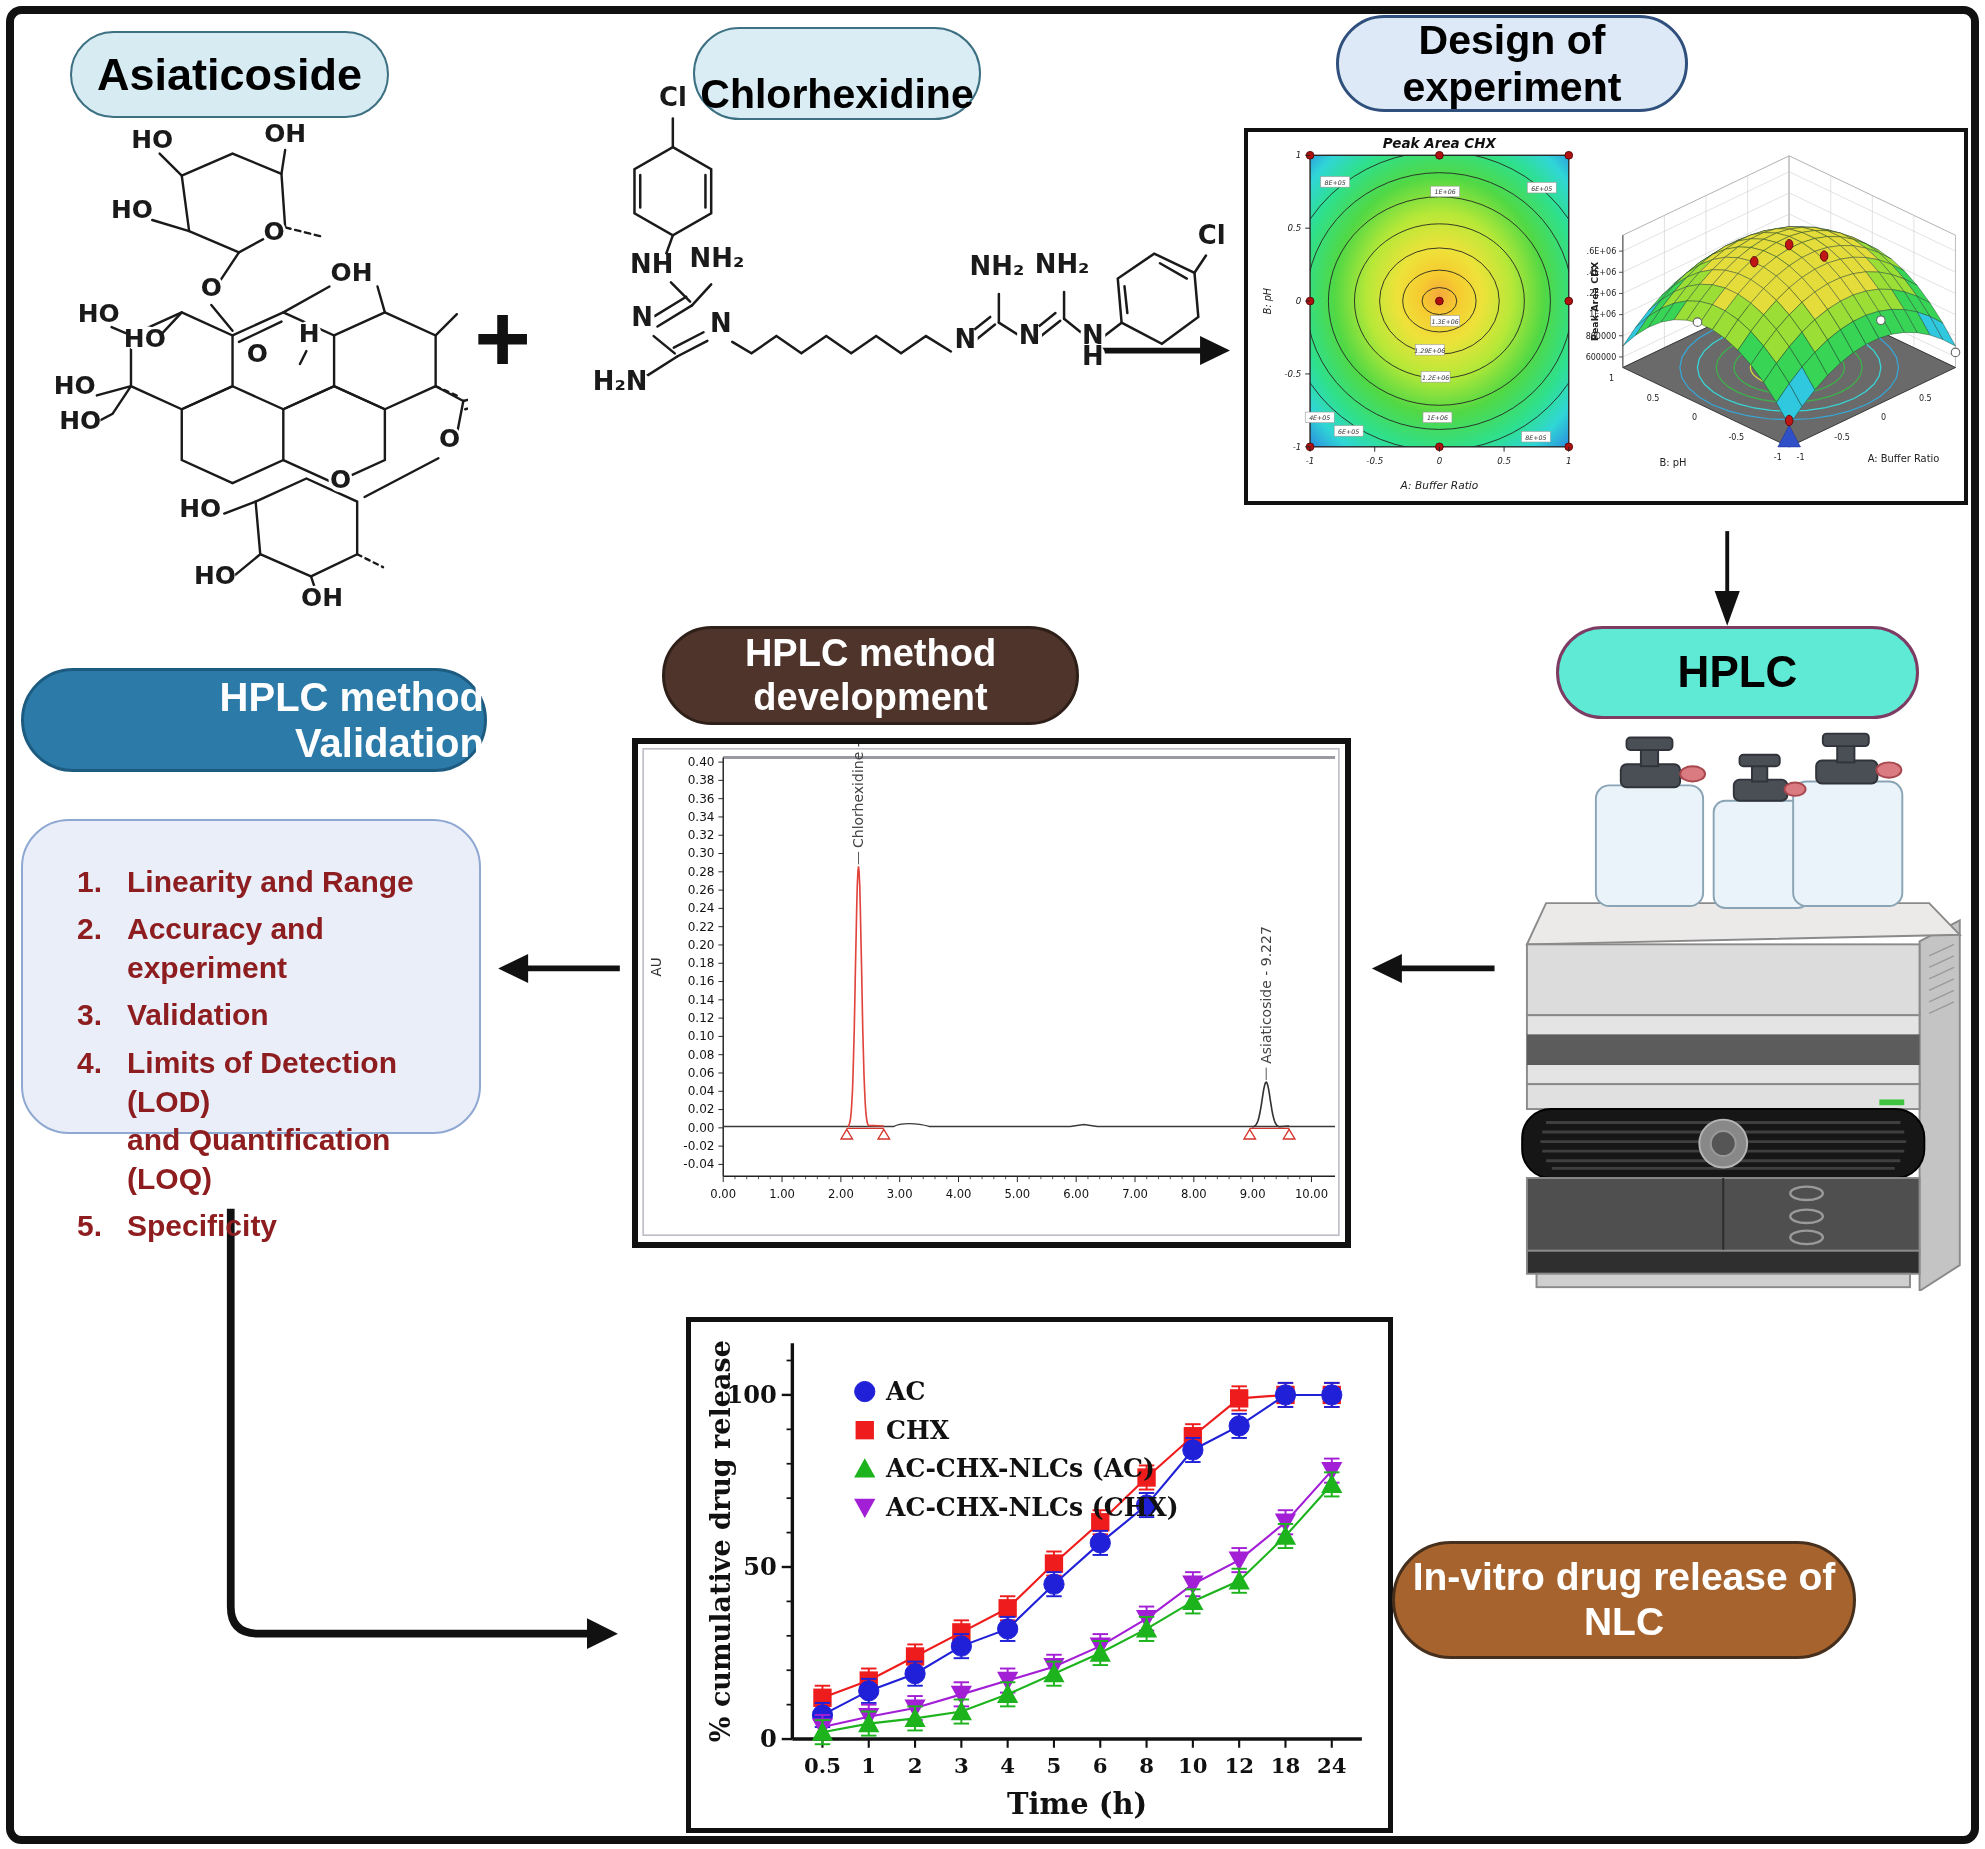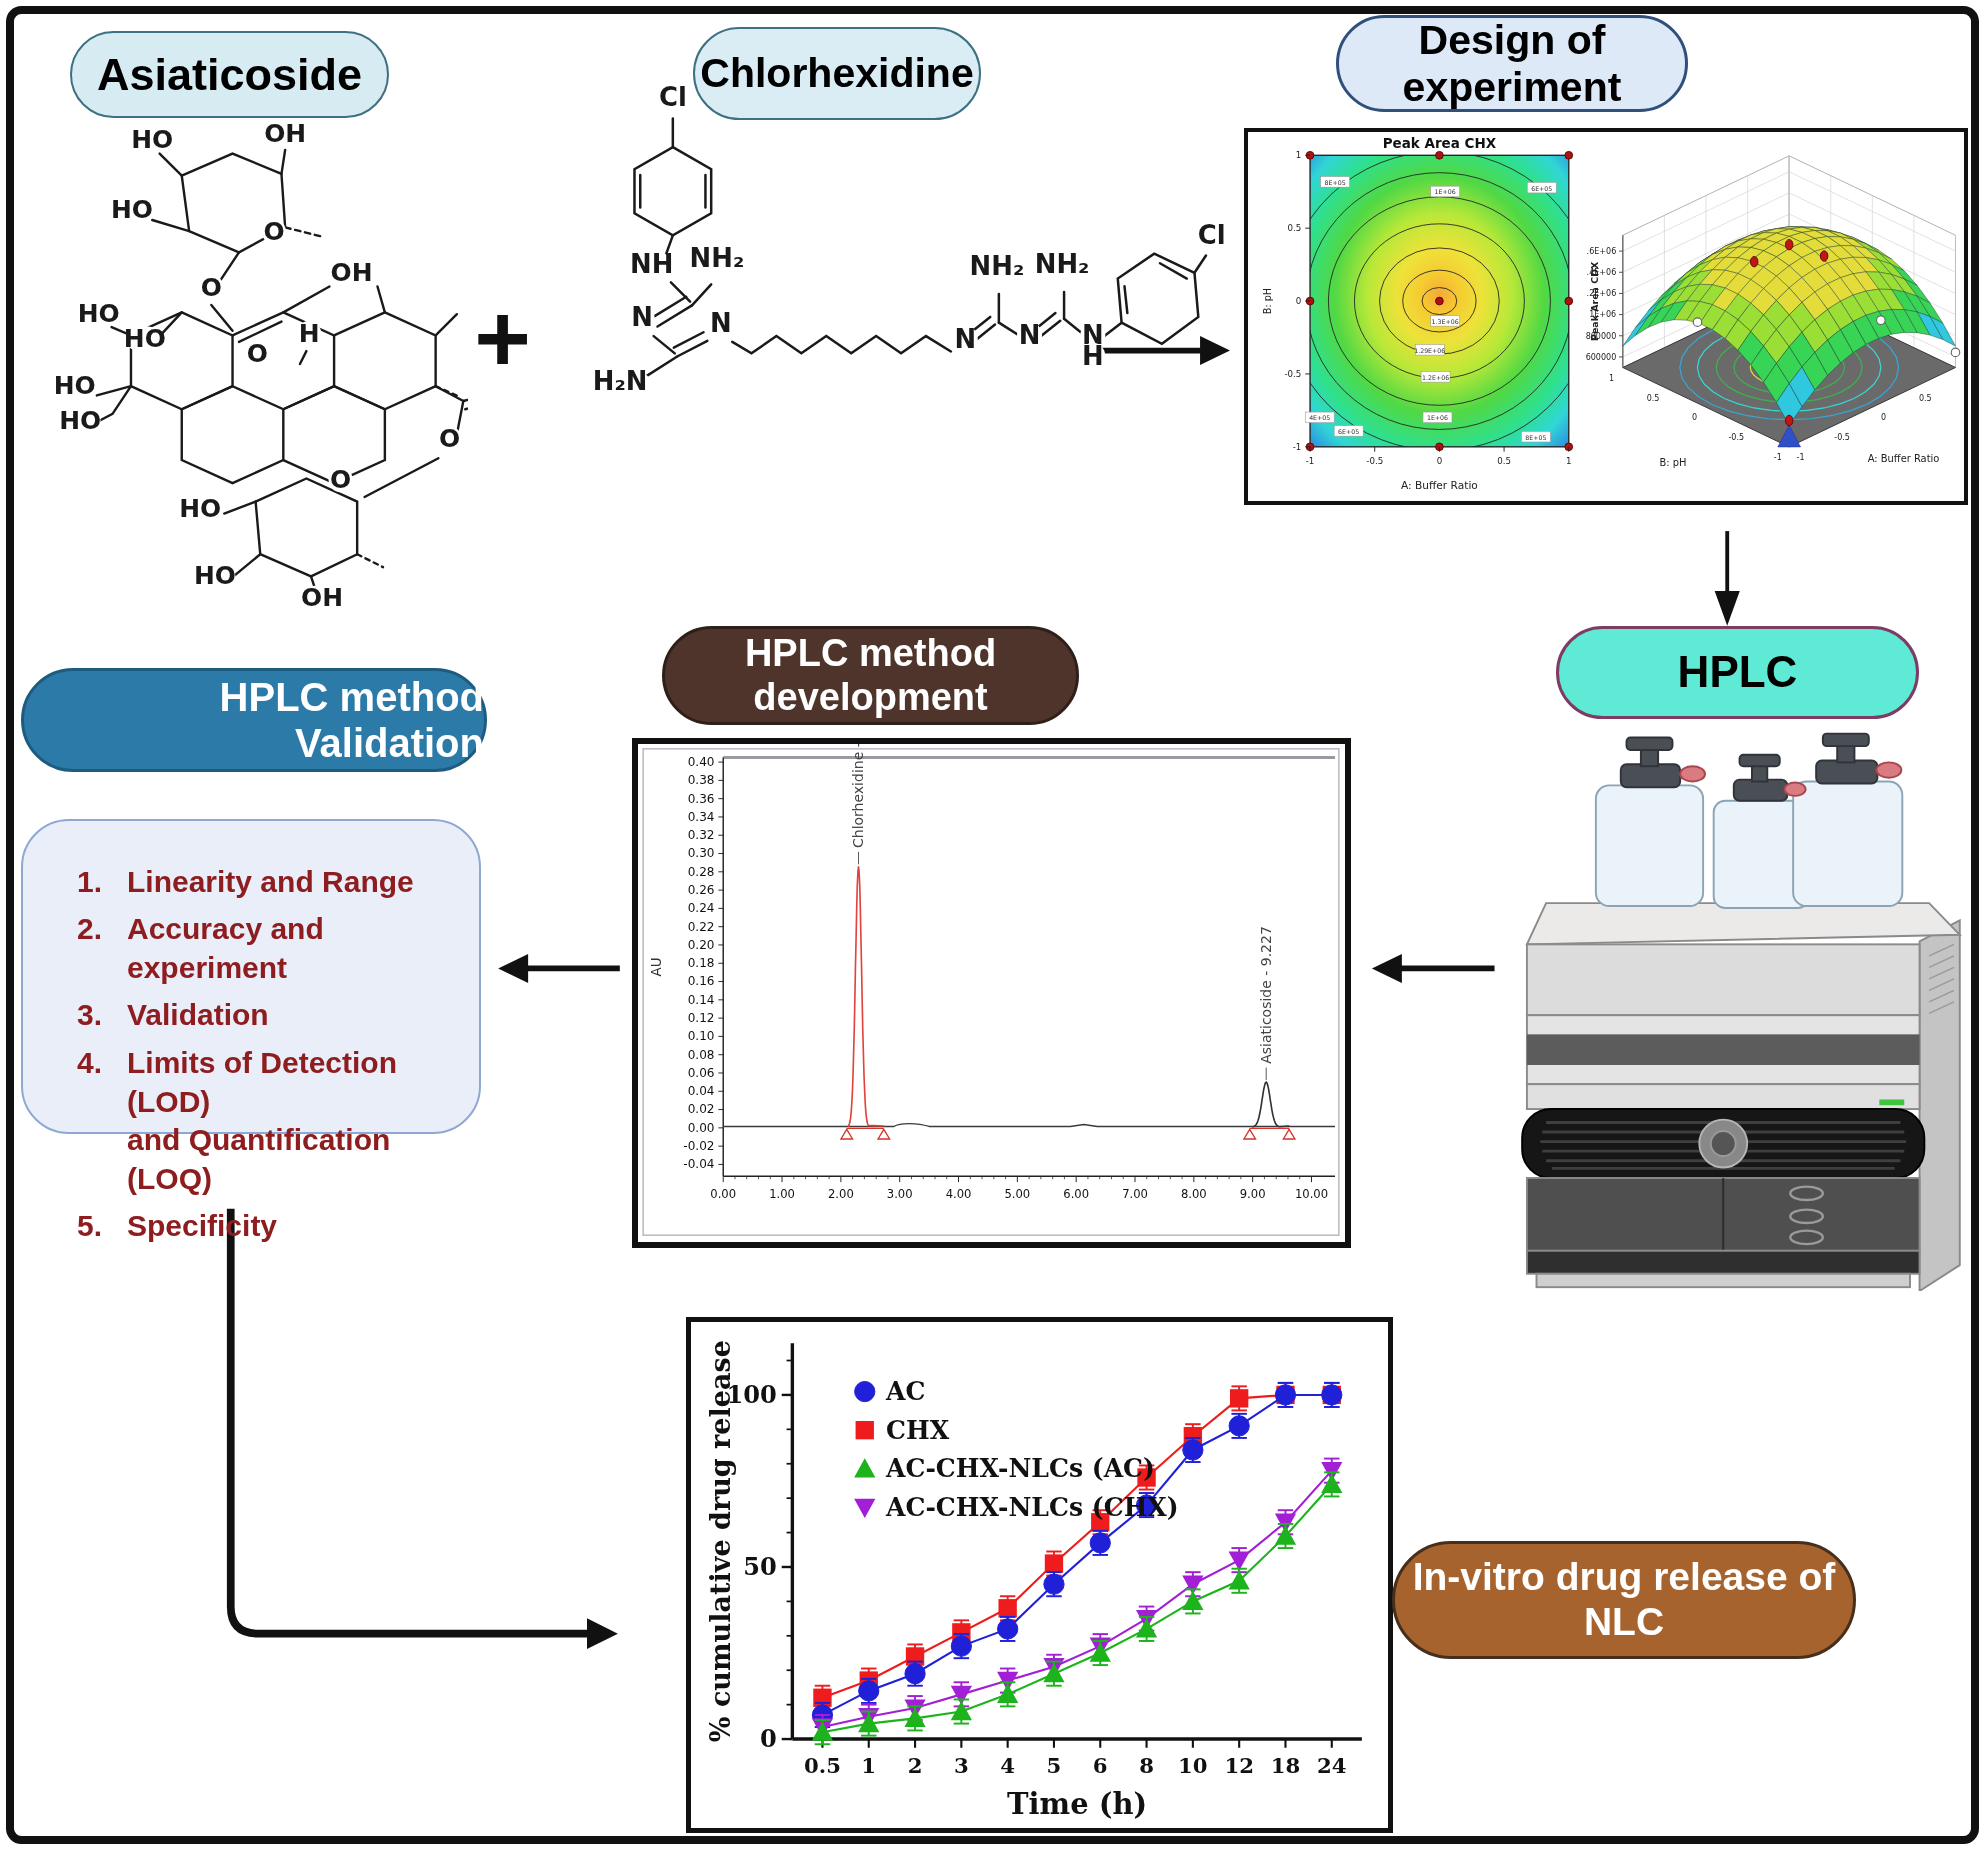--- a/index.html
+++ b/index.html
@@ -47,21 +47,21 @@
     </g>
     <g>
       <path d="M 239,1252 L 239,1664 Q 239,1692 267,1692 L 610,1692" fill="none" stroke="#111" stroke-width="8"></path>
       <polygon points="608,1676 608,1708 640,1692" fill="#111"></polygon>
     </g>
   </svg>
 
   <div class="pill" style="left:70px;top:31px;width:315px;height:83px;font-size:45px;background:#d7ebf3;border:2.9px solid #3c7082;">
     <span>Asiaticoside</span>
   </div>
-  <div class="pill" style="left:693px;top:27px;width:284px;height:89px;font-size:41px;background:#daedf4;border:2.9px solid #3c7082;">
+  <div class="pill" style="left:693px;top:27px;width:284px;height:89px;font-size:41px;background:#daedf4;border:2.9px solid #3c7082;justify-content:flex-end;">
     <span>Chlorhexidine</span>
   </div>
   <div class="pill" style="left:1336px;top:15.4px;width:346px;height:91px;font-size:41px;background:#dde9f6;border:3.9px solid #2f4f7d;">
     <span>Design of experiment</span>
   </div>
 
   <div id="plus-sign">+</div>
 
   <svg class="abs" style="left:34px;top:100px;" width="434" height="517" viewBox="0 0 450 560">
     <g stroke="#1a1a1a" stroke-width="2.6" fill="none" stroke-linecap="round">
@@ -192,21 +192,21 @@
         <ellipse cx="588" cy="271" rx="13" ry="14" fill="#fff"></ellipse>
         <text x="588" y="280" font-size="27" text-anchor="middle" fill="#1a1a1a" font-weight="600">N</text>
         <ellipse cx="588" cy="293" rx="13" ry="14" fill="#fff"></ellipse>
         <text x="588" y="302" font-size="27" text-anchor="middle" fill="#1a1a1a" font-weight="600">H</text>
         <ellipse cx="712" cy="167" rx="22" ry="14" fill="#fff"></ellipse>
         <text x="712" y="176" font-size="27" text-anchor="middle" fill="#1a1a1a" font-weight="600">Cl</text>
       </g>
   </svg>
 
   <div class="panel" style="left:1244px;top:128px;width:724px;height:377px;border:4.8px solid #111;box-sizing:border-box;">
-    <div class="abs" style="left:7.7px;top:0px;width:334px;height:369px;"><svg viewBox="0 0 346 382" width="100%" height="100%">
+    <div class="abs" style="left:7.7px;top:0px;width:334px;height:369px;font-style:italic;"><svg viewBox="0 0 346 382" width="100%" height="100%">
           <text x="190" y="16" font-size="14" text-anchor="middle" fill="#111" font-weight="bold">Peak Area CHX</text>
           <defs>
             <radialGradient id="cg" cx="0.5" cy="0.48" r="0.74">
               <stop offset="0" stop-color="#f4a93a"></stop>
               <stop offset="0.1" stop-color="#f6cb30"></stop>
               <stop offset="0.22" stop-color="#eee23a"></stop>
               <stop offset="0.38" stop-color="#b7e838"></stop>
               <stop offset="0.55" stop-color="#51d844"></stop>
               <stop offset="0.72" stop-color="#2fe08c"></stop>
               <stop offset="0.85" stop-color="#30d6d6"></stop>

